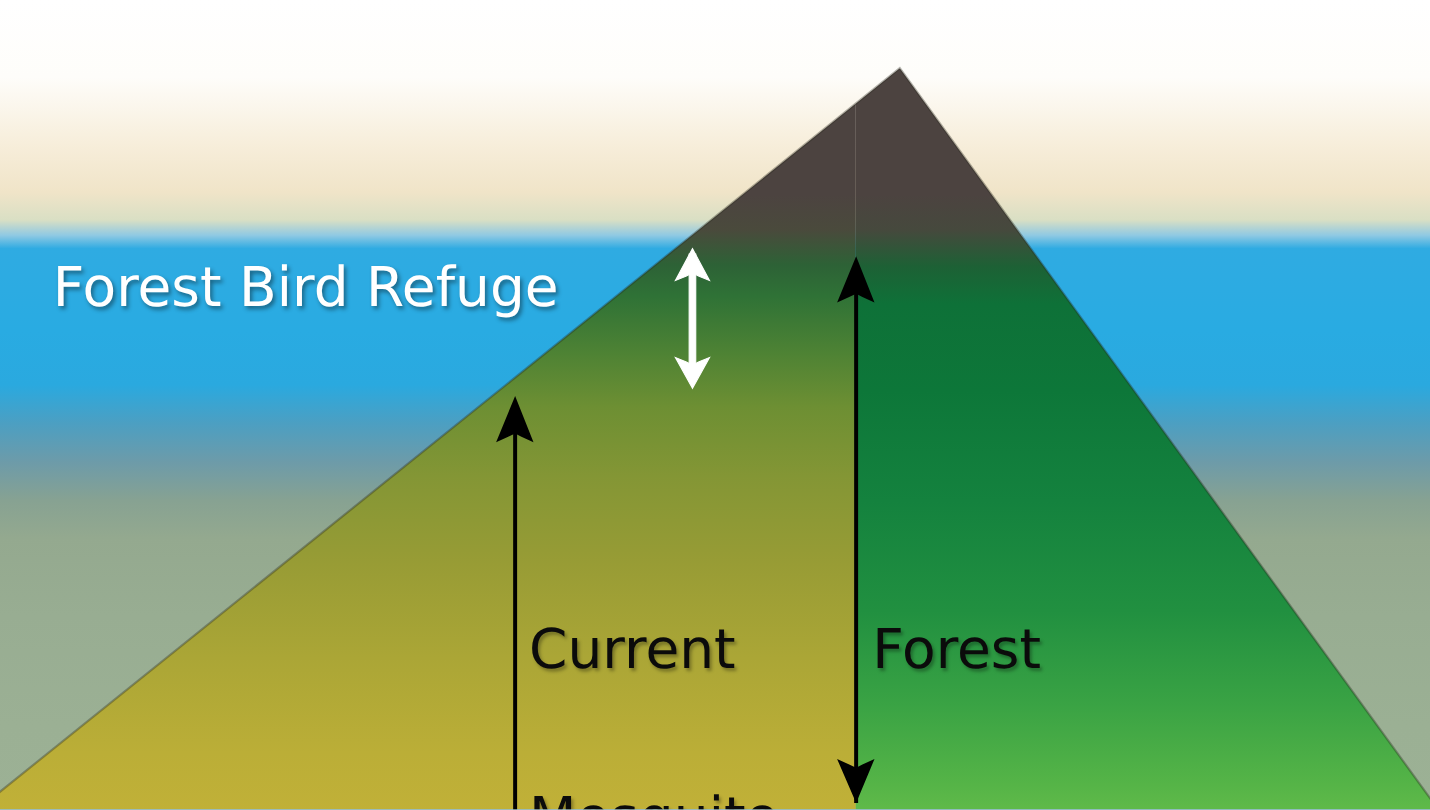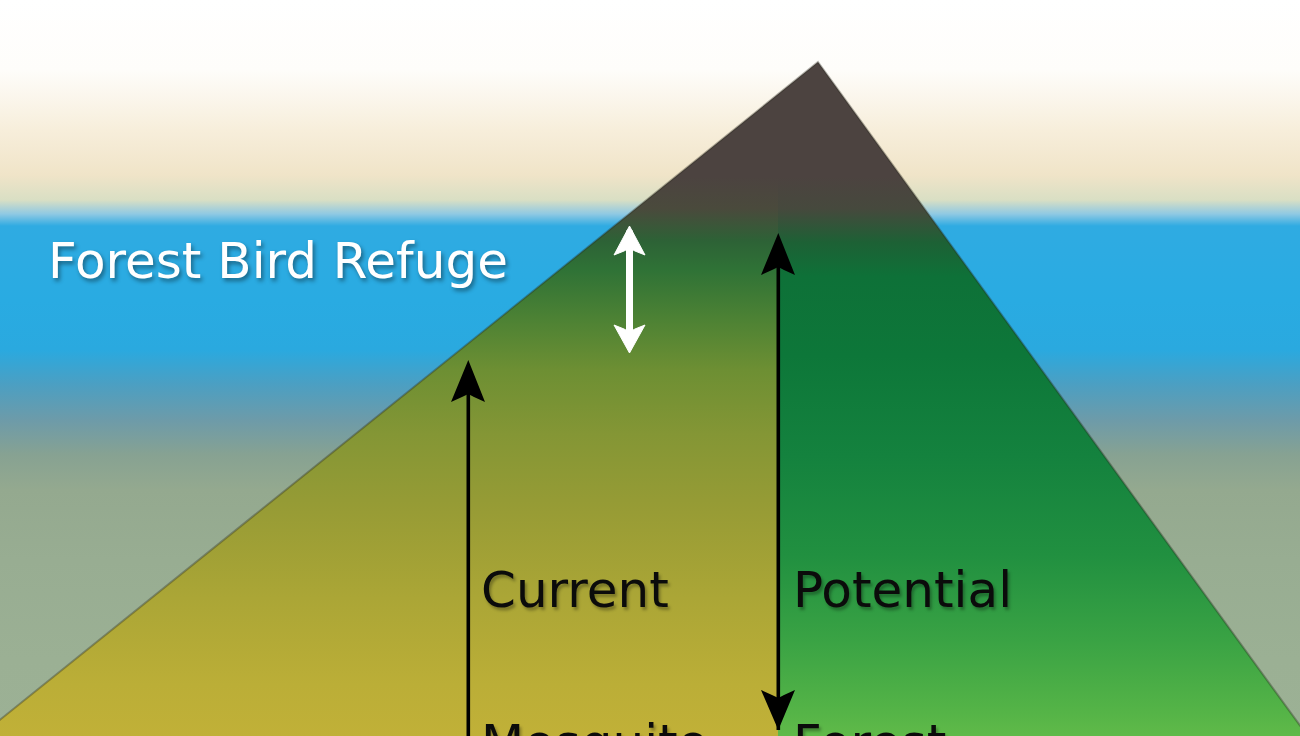--- a/index.html
+++ b/index.html
@@ -192,18 +192,17 @@
 
   <div class="label" id="label-refuge">Forest Bird Refuge</div>
 
   <div class="label label-dark" id="label-mosquito">
     <span class="line">Current</span>
     <span class="line">Mosquito</span>
     
   </div>
 
   <div class="label label-dark" id="label-habitat">
-    <span class="line">Potential</span>
     <span class="line">Forest</span>
     
   </div>
 
 </div>
 
 </body></html>

